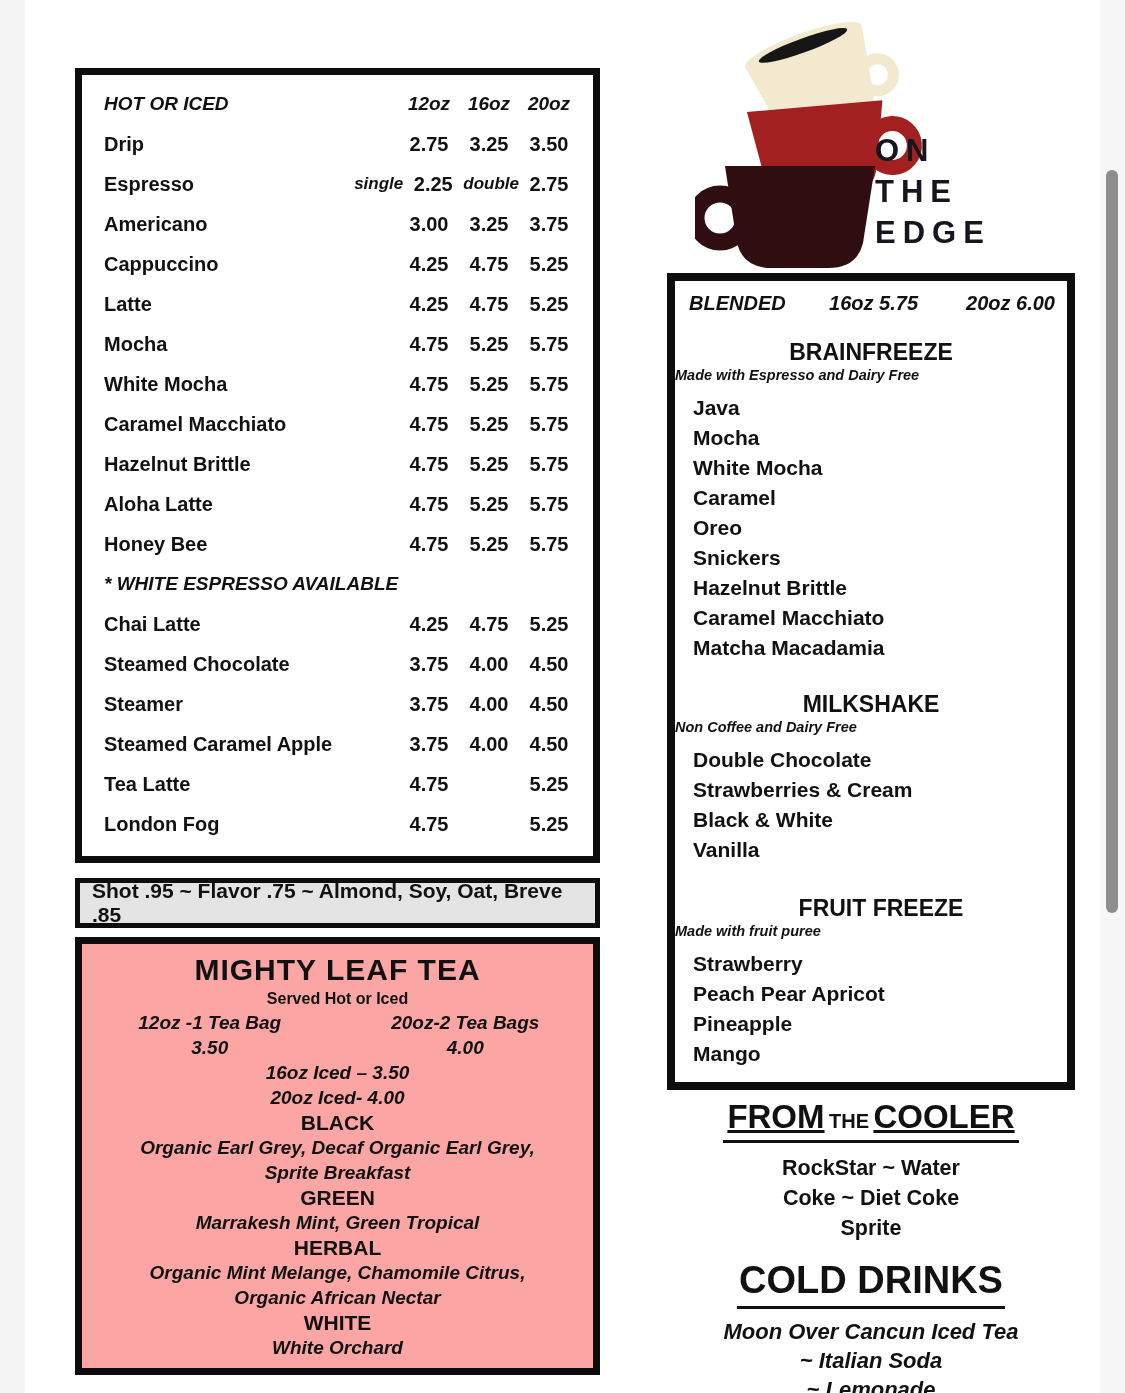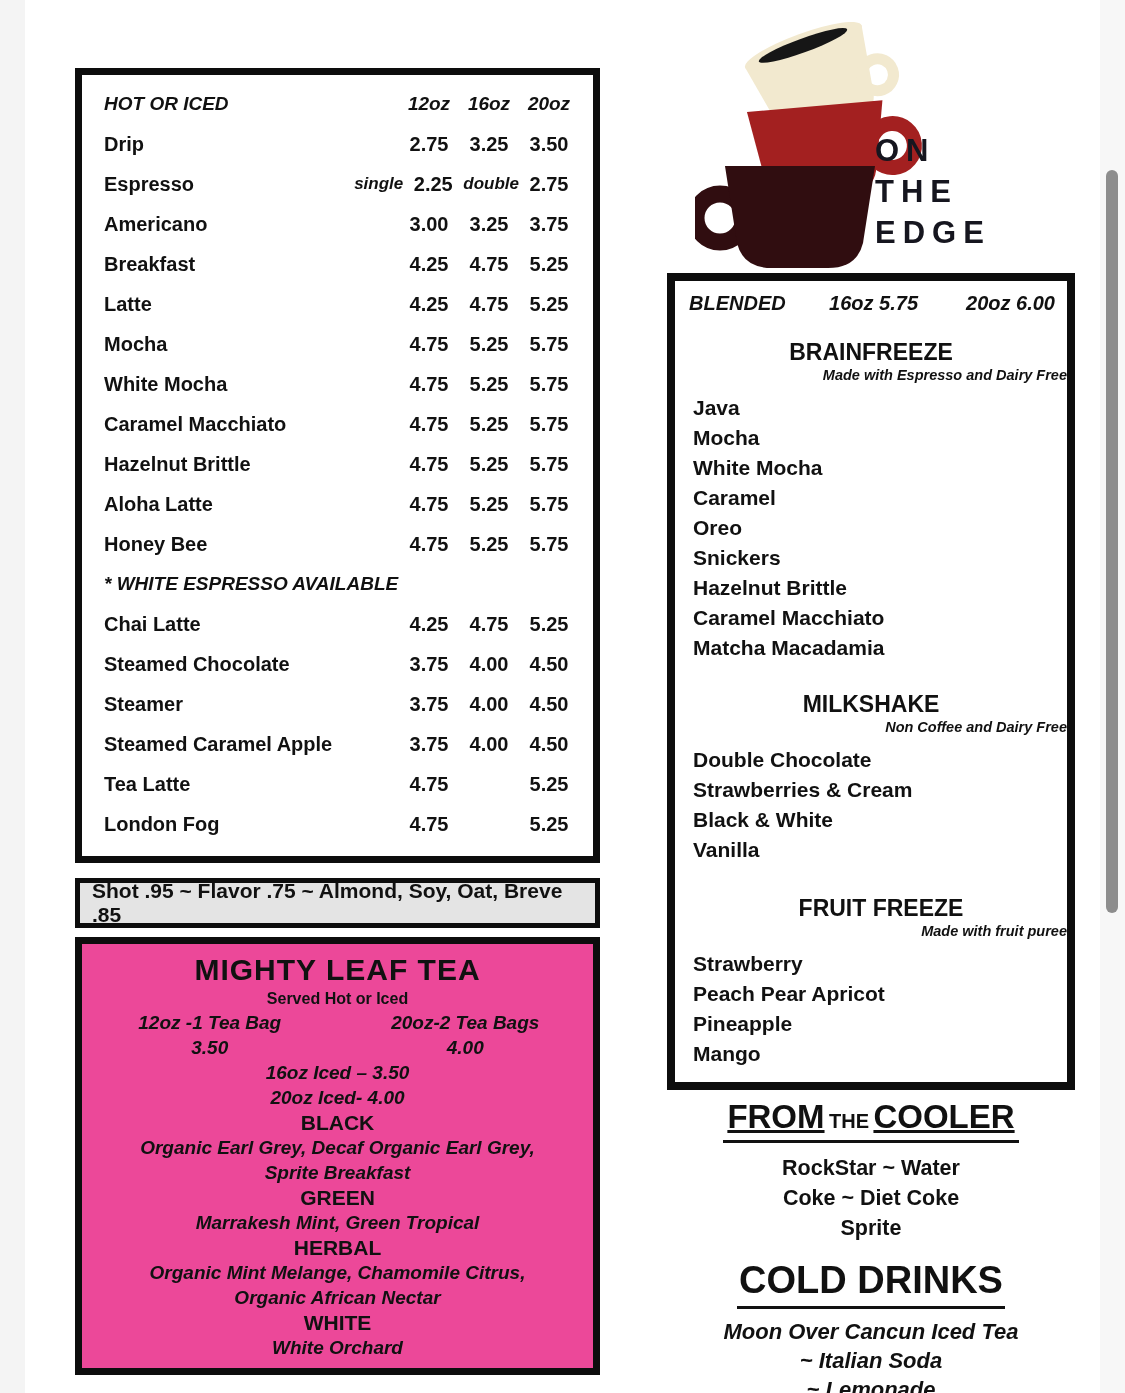--- a/index.html
+++ b/index.html
@@ -27,37 +27,37 @@
   .esp-label{font-style:italic;font-weight:bold;font-size:17px;}
   .note-row{font-style:italic;font-weight:bold;font-size:19px;}
 
   
   .addons{position:absolute;left:75px;top:878px;width:525px;height:50px;
     border:5px solid #0d0d0d;box-sizing:border-box;background:#e4e4e4;
     display:flex;align-items:center;padding-left:12px;font-weight:bold;font-size:21px;}
 
   
   .box-tea{position:absolute;left:75px;top:937px;width:525px;height:438px;
-    border:7px solid #0d0d0d;box-sizing:border-box;background:#ec4899;text-align:center;padding-top:8px;}
+    border:7px solid #0d0d0d;box-sizing:border-box;background:#fca5a5;text-align:center;padding-top:8px;}
   .tea-title{font-size:30px;font-weight:900;letter-spacing:1px;line-height:36px;}
   .tea-sub{font-size:16px;font-weight:bold;line-height:22px;}
   .tea-cols{display:flex;line-height:25px;}
   .tea-cols span{flex:1;font-style:italic;font-weight:bold;font-size:19px;}
   .tea-iced{font-style:italic;font-weight:bold;font-size:19px;line-height:25px;}
   .tea-head{font-size:21px;font-weight:800;line-height:25px;}
   .tea-line{font-style:italic;font-weight:bold;font-size:19px;line-height:25px;}
 
   
   .box-blended{position:absolute;left:667px;top:273px;width:408px;height:817px;
     border:8px solid #0d0d0d;box-sizing:border-box;background:#fff;}
   .blended-header{display:flex;justify-content:space-between;align-items:center;
     padding:11px 12px 0 14px;font-style:italic;font-weight:bold;font-size:20px;}
   .blended-sizes{display:flex;gap:48px;}
   .bsec-head{text-align:center;font-size:23px;font-weight:800;line-height:26px;}
-  .bsec-sub{text-align:right;font-size:14.5px;font-weight:bold;font-style:italic;line-height:20px;padding-left:46px;}
+  .bsec-sub{text-align:left;font-size:14.5px;font-weight:bold;font-style:italic;line-height:20px;}
   .bitems{padding-left:18px;font-size:21px;font-weight:bold;line-height:30px;text-align:left;}
   .mt-brain{margin-top:24px;}
   .mt-milk{margin-top:28px;}
   .mt-fruit{margin-top:30px;padding-left:20px;}
   .mt-items{margin-top:8px;}
 
   
   .bottom-right{position:absolute;left:667px;top:1098px;width:408px;text-align:center;}
   .cooler-title{display:inline-block;border-bottom:3px solid #111;padding:0 4px 4px;white-space:nowrap;}
   .cooler-title .big{font-size:33px;font-weight:800;text-decoration:underline;}
@@ -130,21 +130,21 @@
 
   <div>
 
   <div class="mrow">
       <span class="mname">Americano</span>
       <span class="pc">3.00</span>
       <span class="pc">3.25</span>
       <span class="pc">3.75</span>
     </div>
       <div class="mrow">
-      <span class="mname">Breakfast</span>
+      <span class="mname">Cappuccino</span>
       <span class="pc">4.25</span>
       <span class="pc">4.75</span>
       <span class="pc">5.25</span>
     </div>
       <div class="mrow">
       <span class="mname">Latte</span>
       <span class="pc">4.25</span>
       <span class="pc">4.75</span>
       <span class="pc">5.25</span>
     </div>

